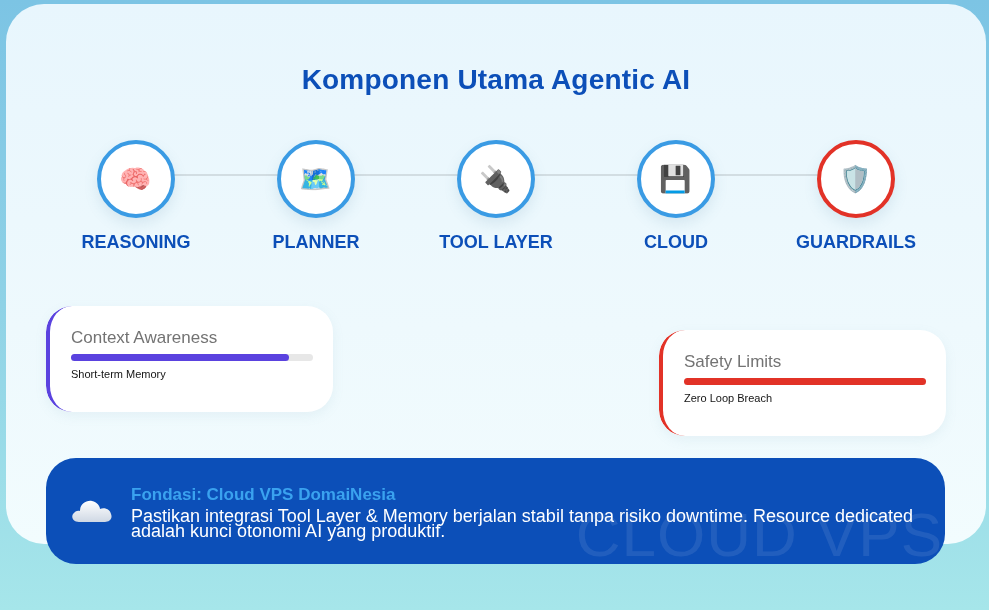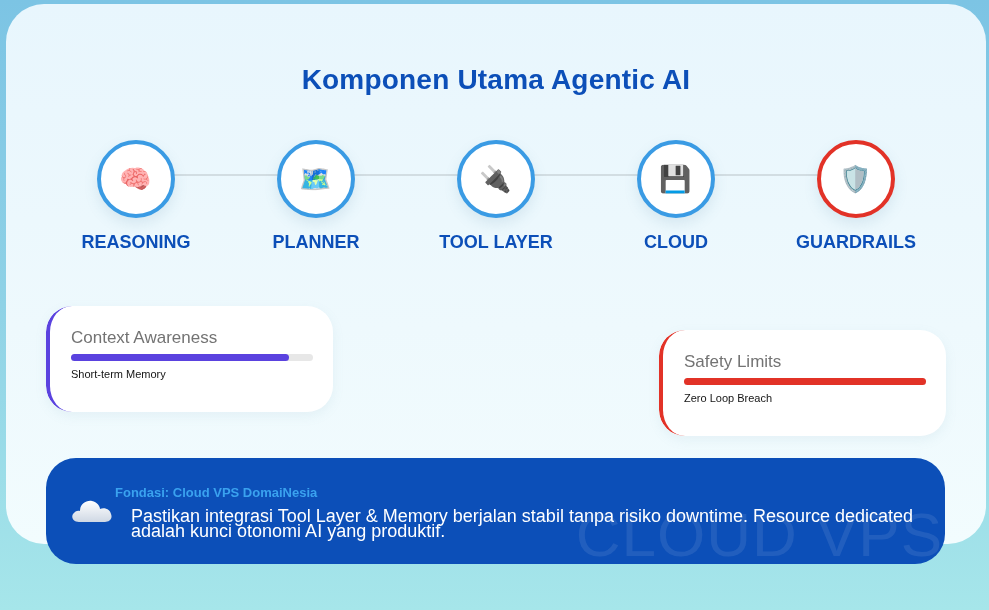--- a/index.html
+++ b/index.html
@@ -99,22 +99,22 @@
     font-size: 62px; font-weight: normal;
     color: rgba(255,255,255,0.09);
     letter-spacing: 1px;
     white-space: nowrap;
   }
   .cloud-icon {
     position: absolute; left: 24px; top: 34px;
     width: 44px; height: 34px;
   }
   .banner-title {
-    position: absolute; left: 69px; top: 27px;
-    color: #3aa2ef; font-weight: bold; font-size: 13px;
+    position: absolute; left: 85px; top: 27px;
+    color: #3aa2ef; font-weight: bold; font-size: 17px;
   }
   .banner-text {
     position: absolute; left: 85px; top: 51px; width: 790px;
     color: #ffffff; font-size: 18px; line-height: 15px;
   }
 </style>
 </head>
 <body>
 
 <div class="panel">

